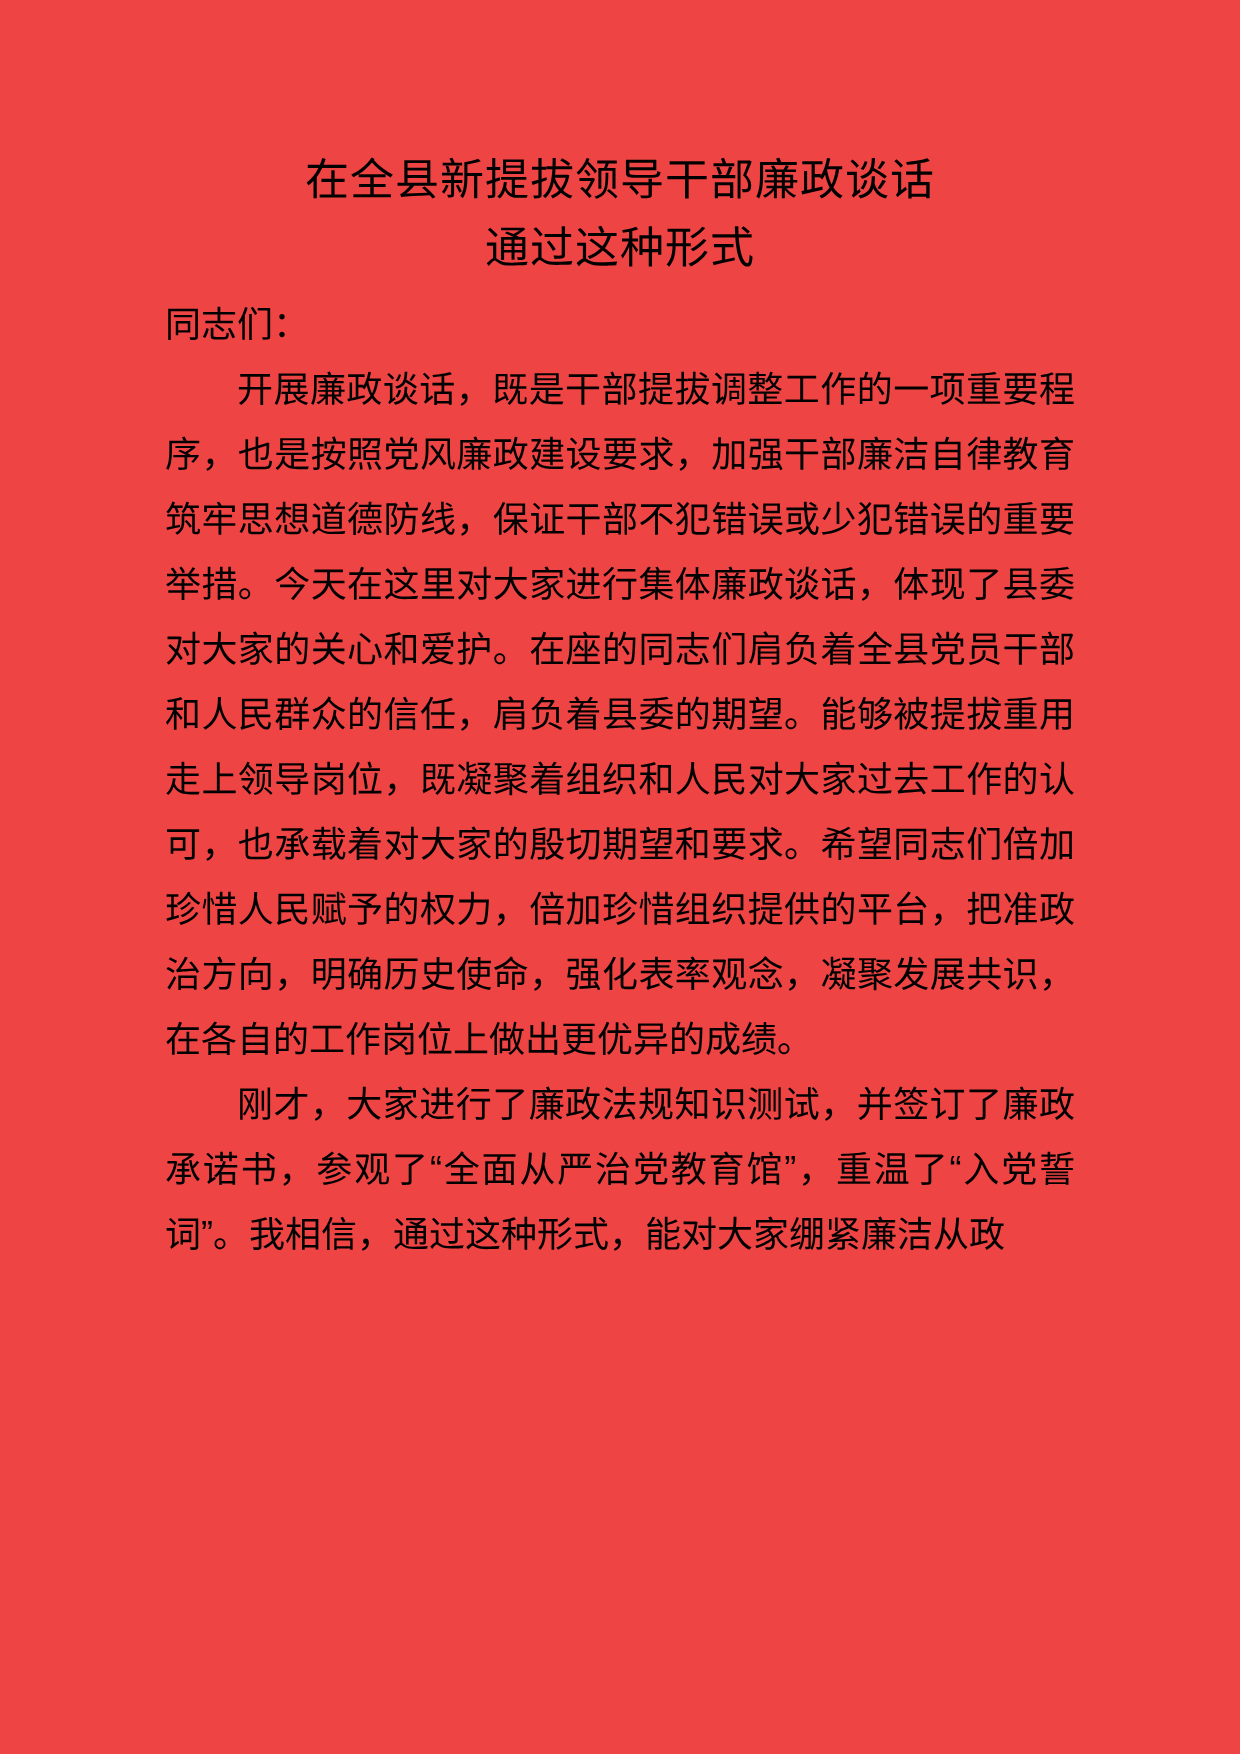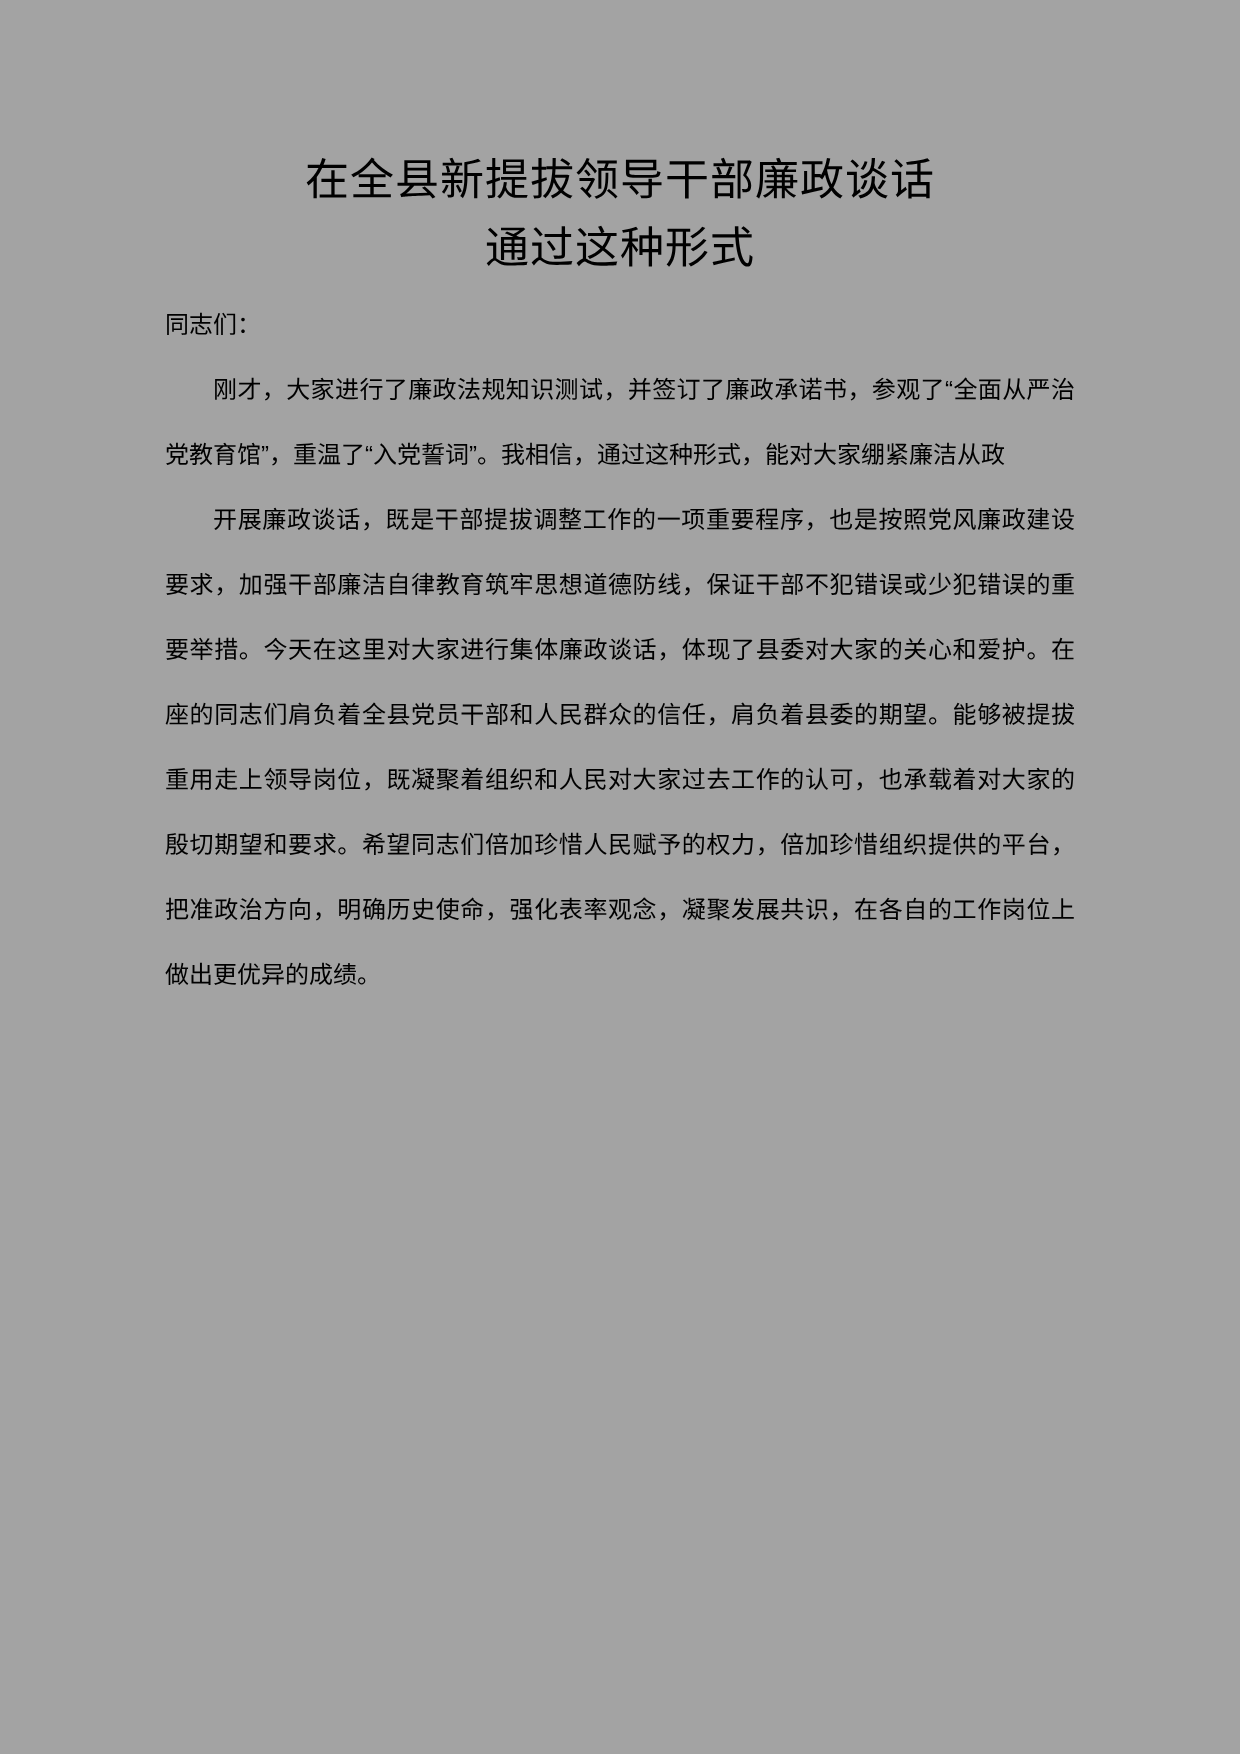--- a/index.html
+++ b/index.html
@@ -4,40 +4,40 @@
 <style>
   html, body {
     margin: 0;
     padding: 0;
     background: #ffffff;
   }
   .page {
     position: relative;
     width: 1240px;
     height: 1754px;
-    background: #a3a3a3;
+    background: #ef4444;
     box-sizing: border-box;
     padding: 146px 165px 0 165px;
     overflow: hidden;
     font-family: "Liberation Sans", "DejaVu Sans", sans-serif;
     color: #000000;
   }
   .doc-title {
     margin: 0 0 10px 0;
     font-size: 44px;
     font-weight: 400;
     text-align: center;
     letter-spacing: 1px;
   }
   .title-line {
     display: block;
     line-height: 68px;
   }
   .doc-body {
-    font-size: 24px;
+    font-size: 36px;
     line-height: 65px;
     text-align: justify;
     text-justify: inter-ideograph;
     word-break: break-all;
   }
   .salutation {
     margin: 0;
     text-indent: 0;
   }
   .para {
@@ -51,17 +51,17 @@
 <div class="page">
   <h1 class="doc-title">
     <span class="title-line">在全县新提拔领导干部廉政谈话</span>
     <span class="title-line">通过这种形式</span>
   </h1>
 
   <div class="doc-body">
     <p class="salutation">同志们：</p>
 
 
+    <p class="para">开展廉政谈话，既是干部提拔调整工作的一项重要程序，也是按照党风廉政建设要求，加强干部廉洁自律教育筑牢思想道德防线，保证干部不犯错误或少犯错误的重要举措。今天在这里对大家进行集体廉政谈话，体现了县委对大家的关心和爱护。在座的同志们肩负着全县党员干部和人民群众的信任，肩负着县委的期望。能够被提拔重用走上领导岗位，既凝聚着组织和人民对大家过去工作的认可，也承载着对大家的殷切期望和要求。希望同志们倍加珍惜人民赋予的权力，倍加珍惜组织提供的平台，把准政治方向，明确历史使命，强化表率观念，凝聚发展共识，在各自的工作岗位上做出更优异的成绩。</p>
+
     <p class="para">刚才，大家进行了廉政法规知识测试，并签订了廉政承诺书，参观了“全面从严治党教育馆”，重温了“入党誓词”。我相信，通过这种形式，能对大家绷紧廉洁从政</p>
-
-    <p class="para">开展廉政谈话，既是干部提拔调整工作的一项重要程序，也是按照党风廉政建设要求，加强干部廉洁自律教育筑牢思想道德防线，保证干部不犯错误或少犯错误的重要举措。今天在这里对大家进行集体廉政谈话，体现了县委对大家的关心和爱护。在座的同志们肩负着全县党员干部和人民群众的信任，肩负着县委的期望。能够被提拔重用走上领导岗位，既凝聚着组织和人民对大家过去工作的认可，也承载着对大家的殷切期望和要求。希望同志们倍加珍惜人民赋予的权力，倍加珍惜组织提供的平台，把准政治方向，明确历史使命，强化表率观念，凝聚发展共识，在各自的工作岗位上做出更优异的成绩。</p>
   </div>
 </div>
 
 </body></html>

